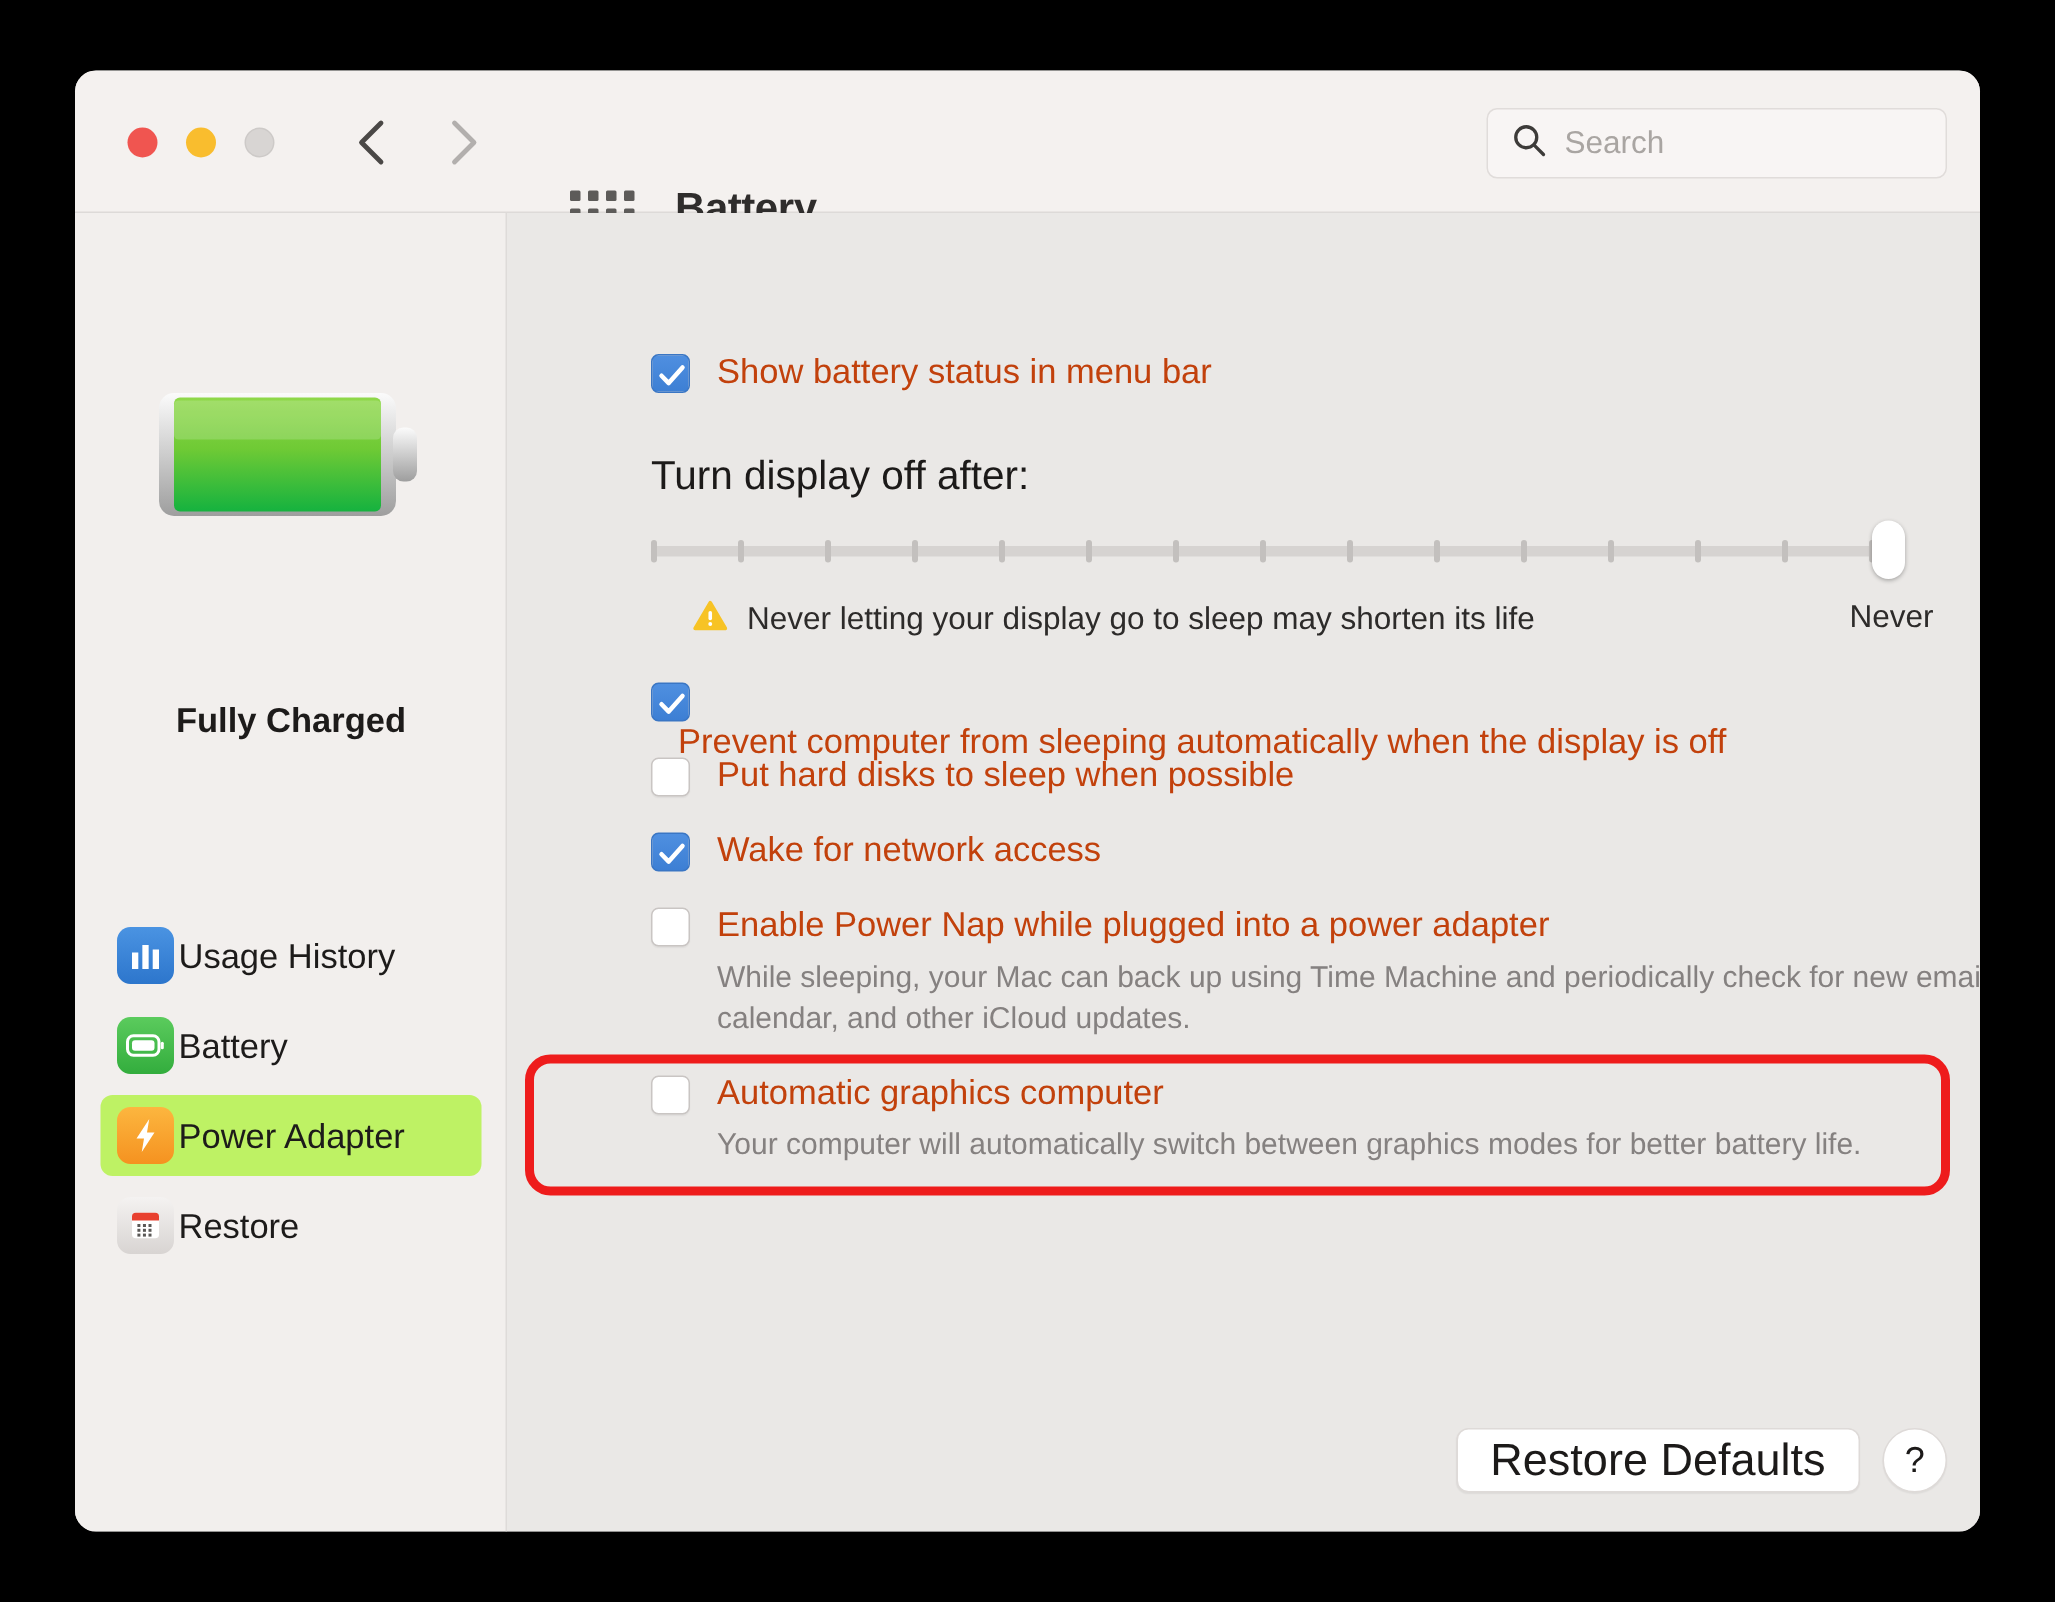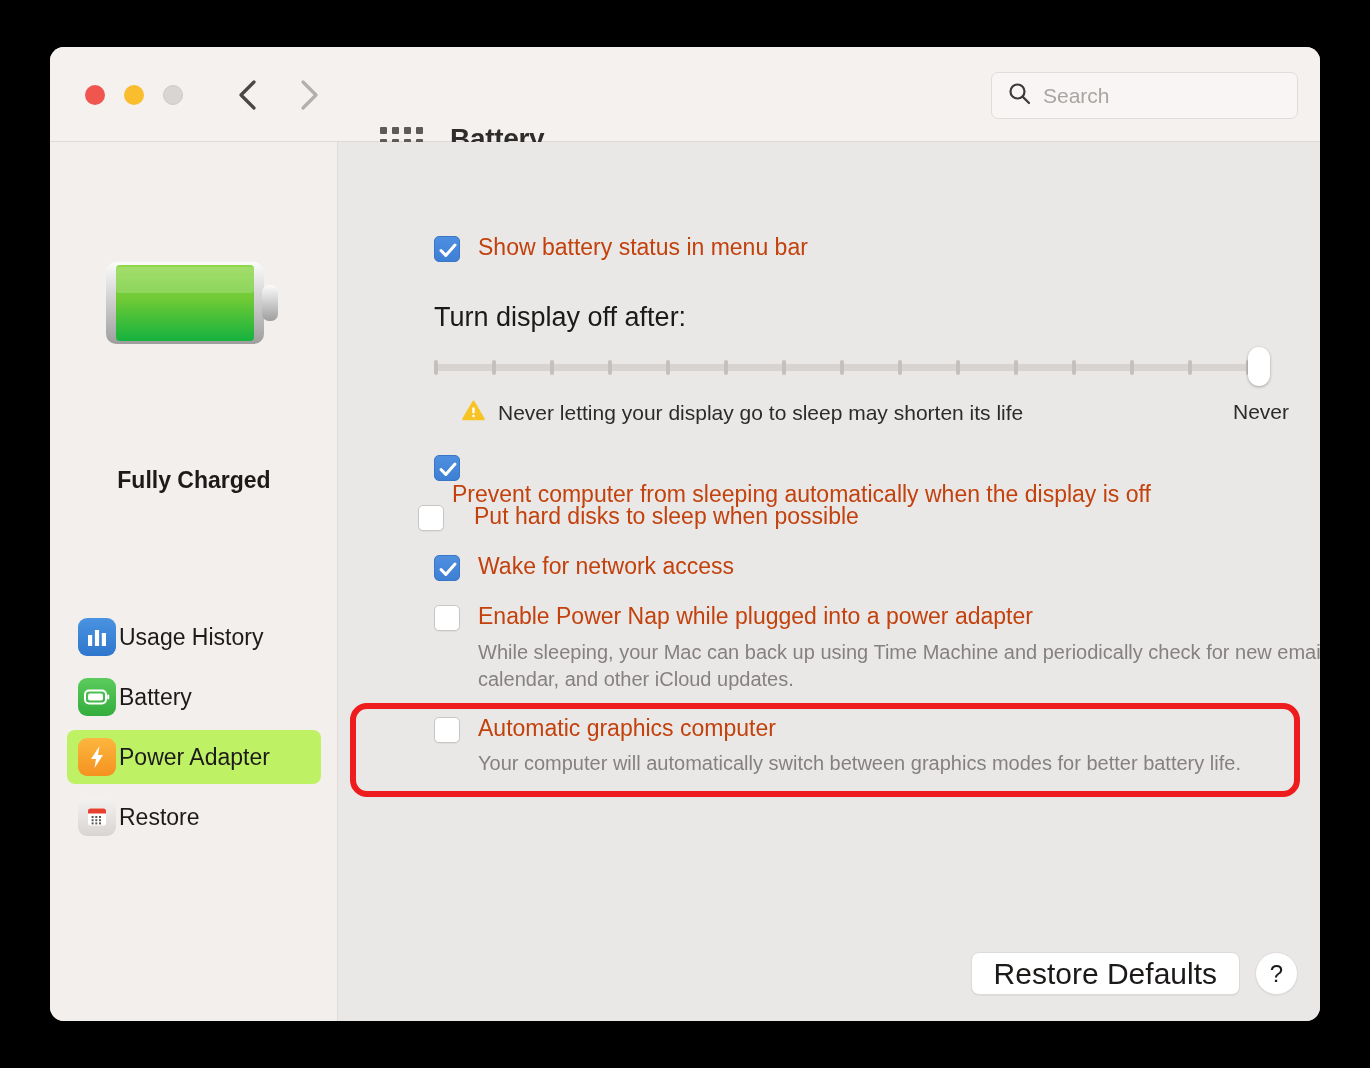--- a/index.html
+++ b/index.html
@@ -395,21 +395,21 @@
 
     <div class="cb-row" style="left:96px; top:311px;flex-direction:column;">
       <span class="checkbox on">
         <svg width="26" height="26" viewBox="0 0 26 26">
             <polyline points="6,13.5 10.8,18.4 20,8" fill="none" stroke="#fff" stroke-width="3" stroke-linecap="round" stroke-linejoin="round"></polyline>
           </svg>
       </span>
       <span class="cb-label">Prevent computer from sleeping automatically when the display is off</span>
     </div>
 
-    <div class="cb-row" style="left:80px; top:361px;gap:12px;">
+    <div class="cb-row" style="left:96px; top:361px;">
       <span class="checkbox off"></span>
       <span class="cb-label">Put hard disks to sleep when possible</span>
     </div>
 
     <div class="cb-row" style="left:96px; top:411px;">
       <span class="checkbox on">
         <svg width="26" height="26" viewBox="0 0 26 26">
             <polyline points="6,13.5 10.8,18.4 20,8" fill="none" stroke="#fff" stroke-width="3" stroke-linecap="round" stroke-linejoin="round"></polyline>
           </svg>
       </span>

